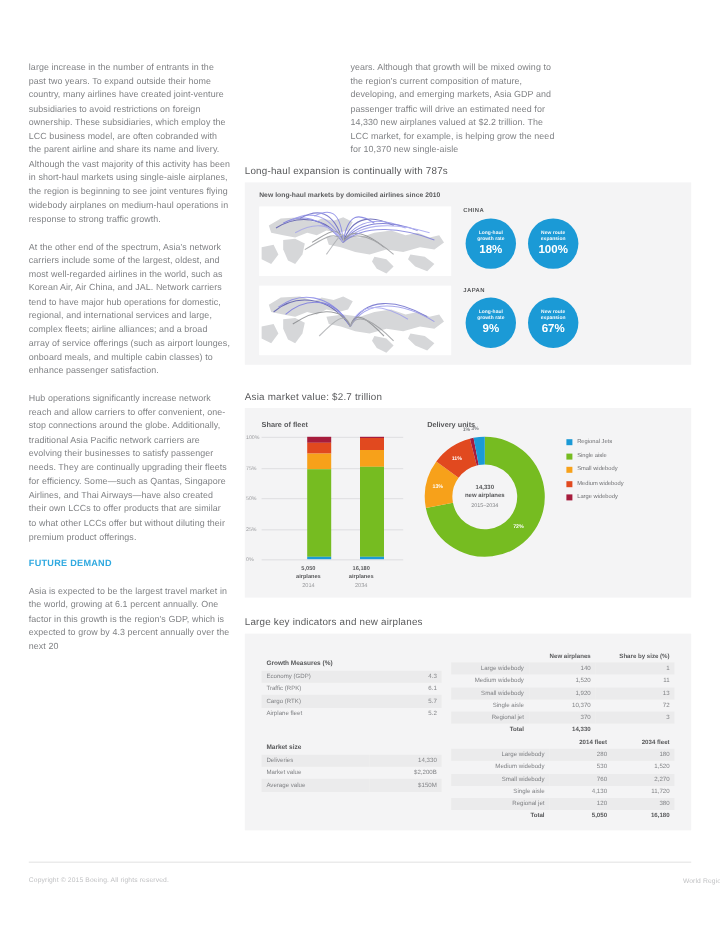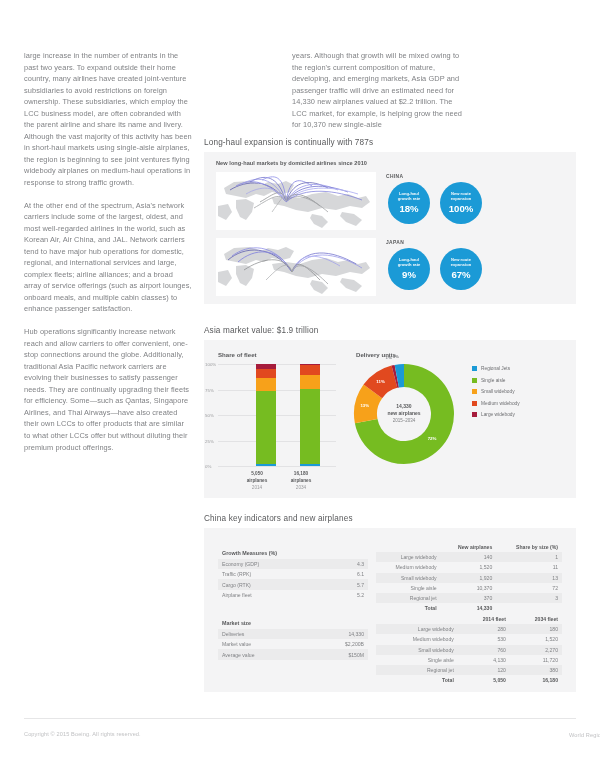--- a/index.html
+++ b/index.html
@@ -271,20 +271,22 @@
 </style>
 </head>
 <body>
 
 <div class="page">
 
   <div class="text-col">
     <p>large increase in the number of entrants in the past two years. To expand outside their home country, many airlines have created joint-venture subsidiaries to avoid restrictions on foreign ownership. These subsidiaries, which employ the LCC business model, are often cobranded with the parent airline and share its name and livery. Although the vast majority of this activity has been in short-haul markets using single-aisle airplanes, the region is beginning to see joint ventures flying widebody airplanes on medium-haul operations in response to strong traffic growth.</p>
     <p>At the other end of the spectrum, Asia's network carriers include some of the largest, oldest, and most well-regarded airlines in the world, such as Korean Air, Air China, and JAL. Network carriers tend to have major hub operations for domestic, regional, and international services and large, complex fleets; airline alliances; and a broad array of service offerings (such as airport lounges, onboard meals, and multiple cabin classes) to enhance passenger satisfaction.</p>
     <p>Hub operations significantly increase network reach and allow carriers to offer convenient, one-stop connections around the globe. Additionally, traditional Asia Pacific network carriers are evolving their businesses to satisfy passenger needs. They are continually upgrading their fleets for efficiency. Some—such as Qantas, Singapore Airlines, and Thai Airways—have also created their own LCCs to offer products that are similar to what other LCCs offer but without diluting their premium product offerings.</p>
+    <p class="sub-head">FUTURE DEMAND</p>
+    <p>Asia is expected to be the largest travel market in the world, growing at 6.1 percent annually. One factor in this growth is the region's GDP, which is expected to grow by 4.3 percent annually over the next 20</p>
   </div>
 
   <div class="text-col2">
     <p>years. Although that growth will be mixed owing to the region's current composition of mature, developing, and emerging markets, Asia GDP and passenger traffic will drive an estimated need for 14,330 new airplanes valued at $2.2 trillion. The LCC market, for example, is helping grow the need for 10,370 new single-aisle</p>
   </div>
 
   <div class="panel-title" id="title1">Long-haul expansion is continually with 787s</div>
   <div class="panel" id="panel1">
 
     <div class="map-caption">New long-haul markets by domiciled airlines since 2010</div>
@@ -366,21 +368,21 @@
       <div class="cap">growth rate</div>
       <div class="val">9%</div>
     </div>
     <div class="stat-circle" id="c-jp-2">
       <div class="cap">New route</div>
       <div class="cap">expansion</div>
       <div class="val">67%</div>
     </div>
   </div>
 
-  <div class="panel-title" id="title2">Asia market value: $1.9 trillion</div>
+  <div class="panel-title" id="title2">Asia market value: $2.7 trillion</div>
   <div class="panel" id="panel2">
 
     <div class="chart-head" id="ch-share">Share of fleet</div>
     <div class="chart-head" id="ch-units">Delivery units</div>
 
     <div class="bar-axis">
       <div id="gridlines">
           <div class="axis-row" style="top: 102px;"></div>
           <div class="axis-lbl" style="top: 102px; left: -13px;">0%</div>
           <div class="axis-row" style="top: 76.5px;"></div>
@@ -459,21 +461,21 @@
           <span class="legend-swatch" style="background: rgb(225, 73, 31);"></span>
           <span>Medium widebody</span>
         </div>
         <div class="legend-item">
           <span class="legend-swatch" style="background: rgb(166, 28, 60);"></span>
           <span>Large widebody</span>
         </div>
       </div>
   </div>
 
-  <div class="panel-title" id="title3">China key indicators and new airplanes</div>
+  <div class="panel-title" id="title3">Large key indicators and new airplanes</div>
   <div class="panel" id="panel3">
 
     <table class="tbl" id="tbl-growth">
       <tbody>
         <tr>
             <td class="sect-head" colspan="2">Growth Measures (%)</td>
           </tr>
       </tbody>
       <tbody id="rows-growth">
           <tr class="alt">

